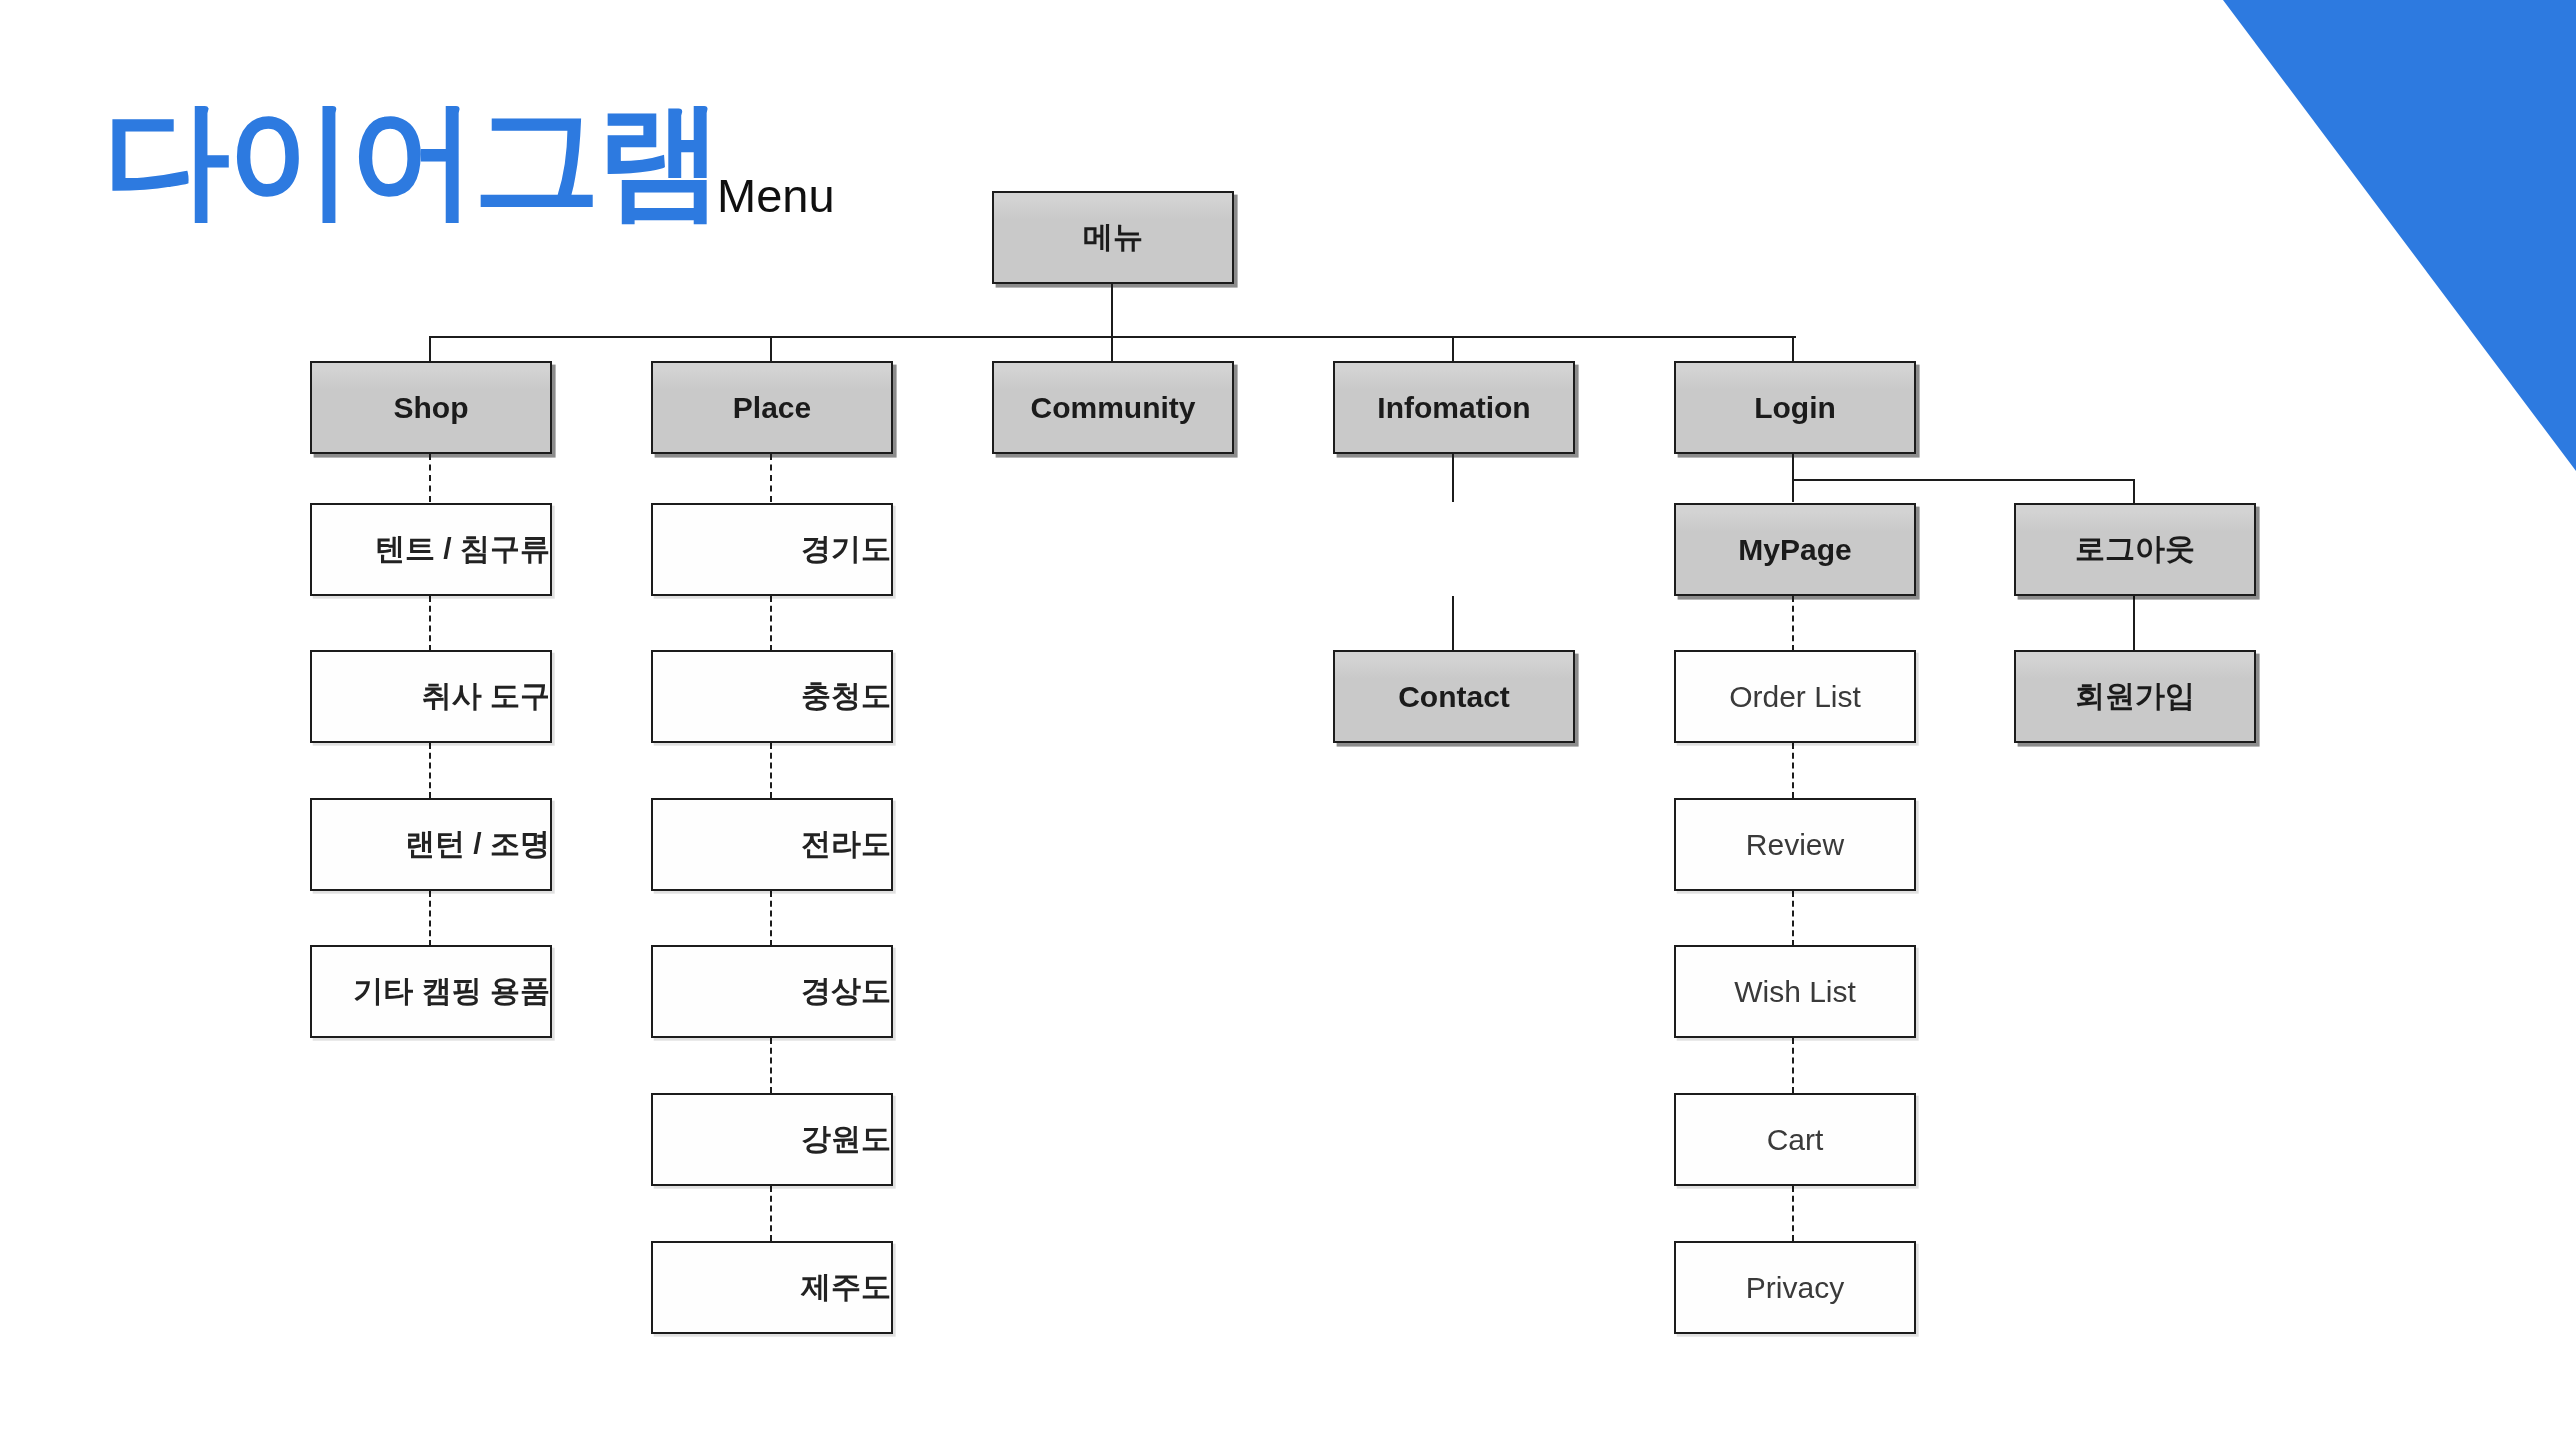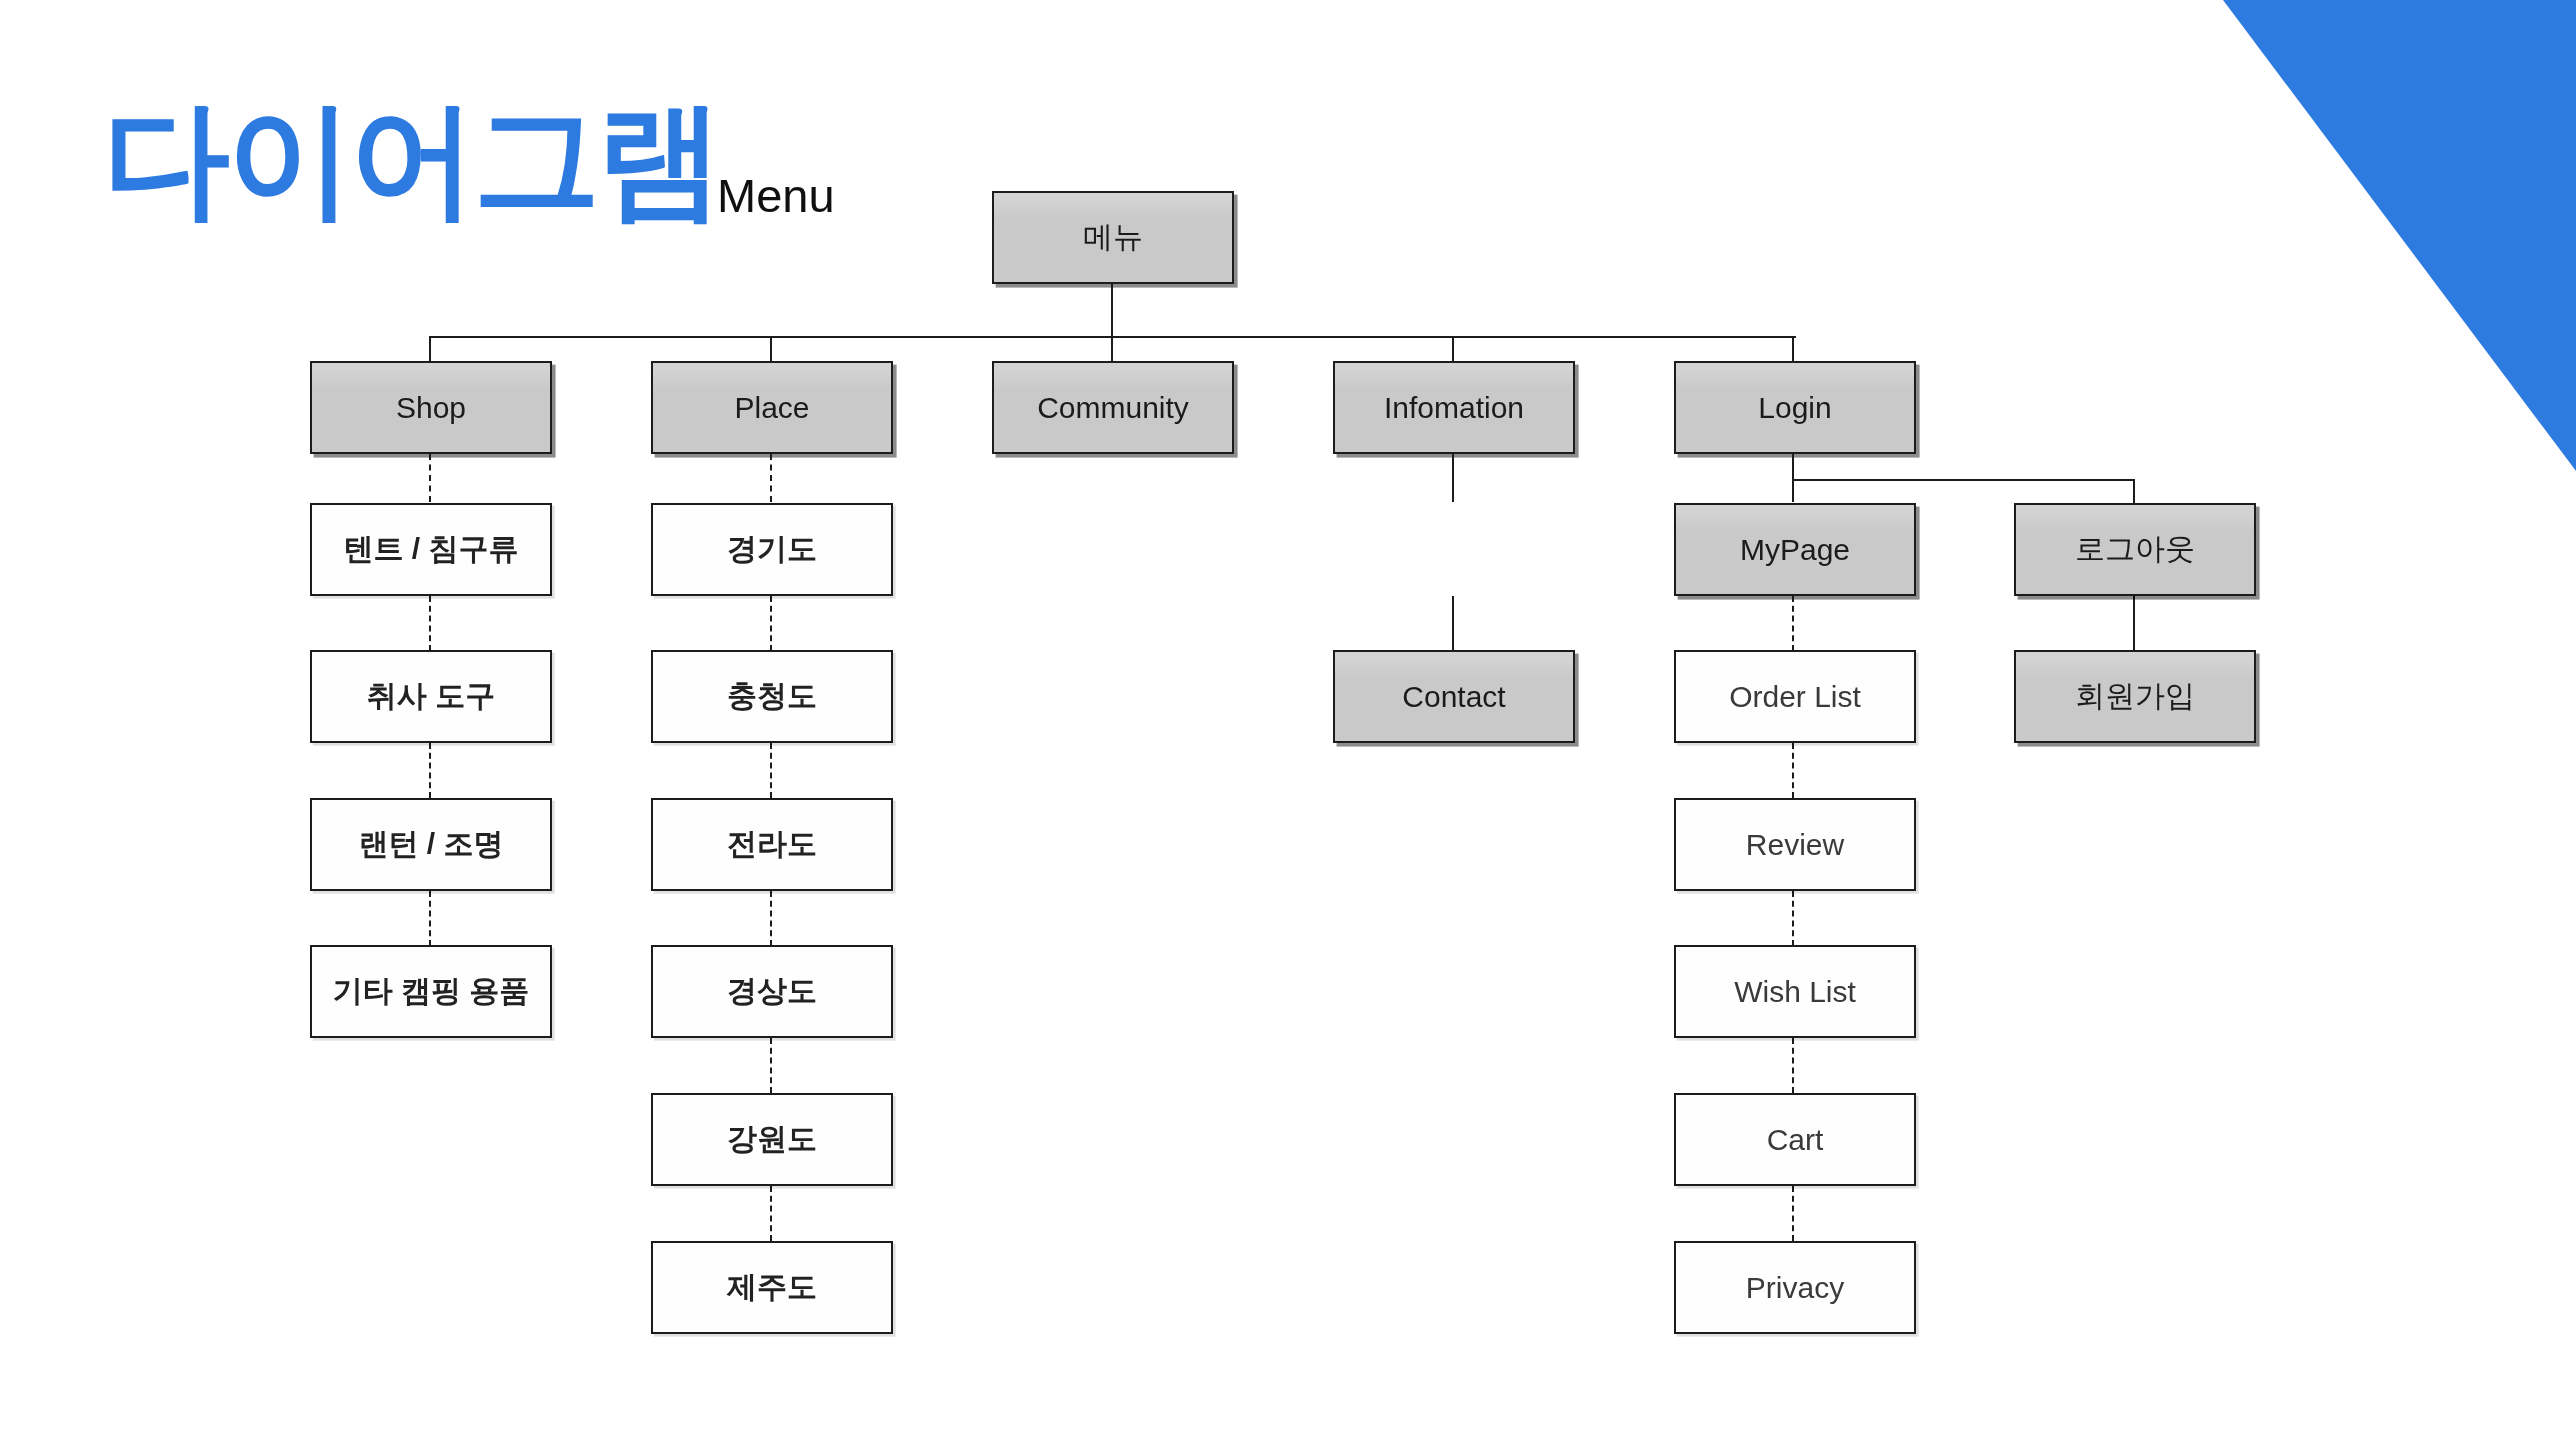--- a/index.html
+++ b/index.html
@@ -37,28 +37,28 @@
   
   .node{
     position:absolute;width:242px;height:93px;
     border:2.7px solid var(--node-border);
     display:flex;align-items:center;justify-content:center;
     text-align:center;font-size:30px;color:var(--text-dark);
     background:#ffffff;
   }
   .node.gray{
     background:linear-gradient(#d3d3d3 8%,var(--node-gray) 30%);
-    font-weight:400;
+    font-weight:700;
     box-shadow:3.6px 3.6px 0 rgba(0,0,0,0.45);
   }
   .node.white{
     background:#fefefe;font-weight:400;color:#3a3a3a;
     box-shadow:2.7px 2.7px 0 rgba(0,0,0,0.12);
   }
-  .node.white.ko{font-weight:600;color:#222222;}
+  .node.white.ko{font-weight:600;color:#222222;justify-content:flex-end;}
   
   .vline{position:absolute;width:0;border-left:2.7px solid var(--node-border);}
   .vline.dashed{border-left-style:dashed;}
   .hline{position:absolute;height:0;border-top:2.7px solid var(--node-border);}
 </style>
 </head>
 <body>
 
 <div class="stage">
 

